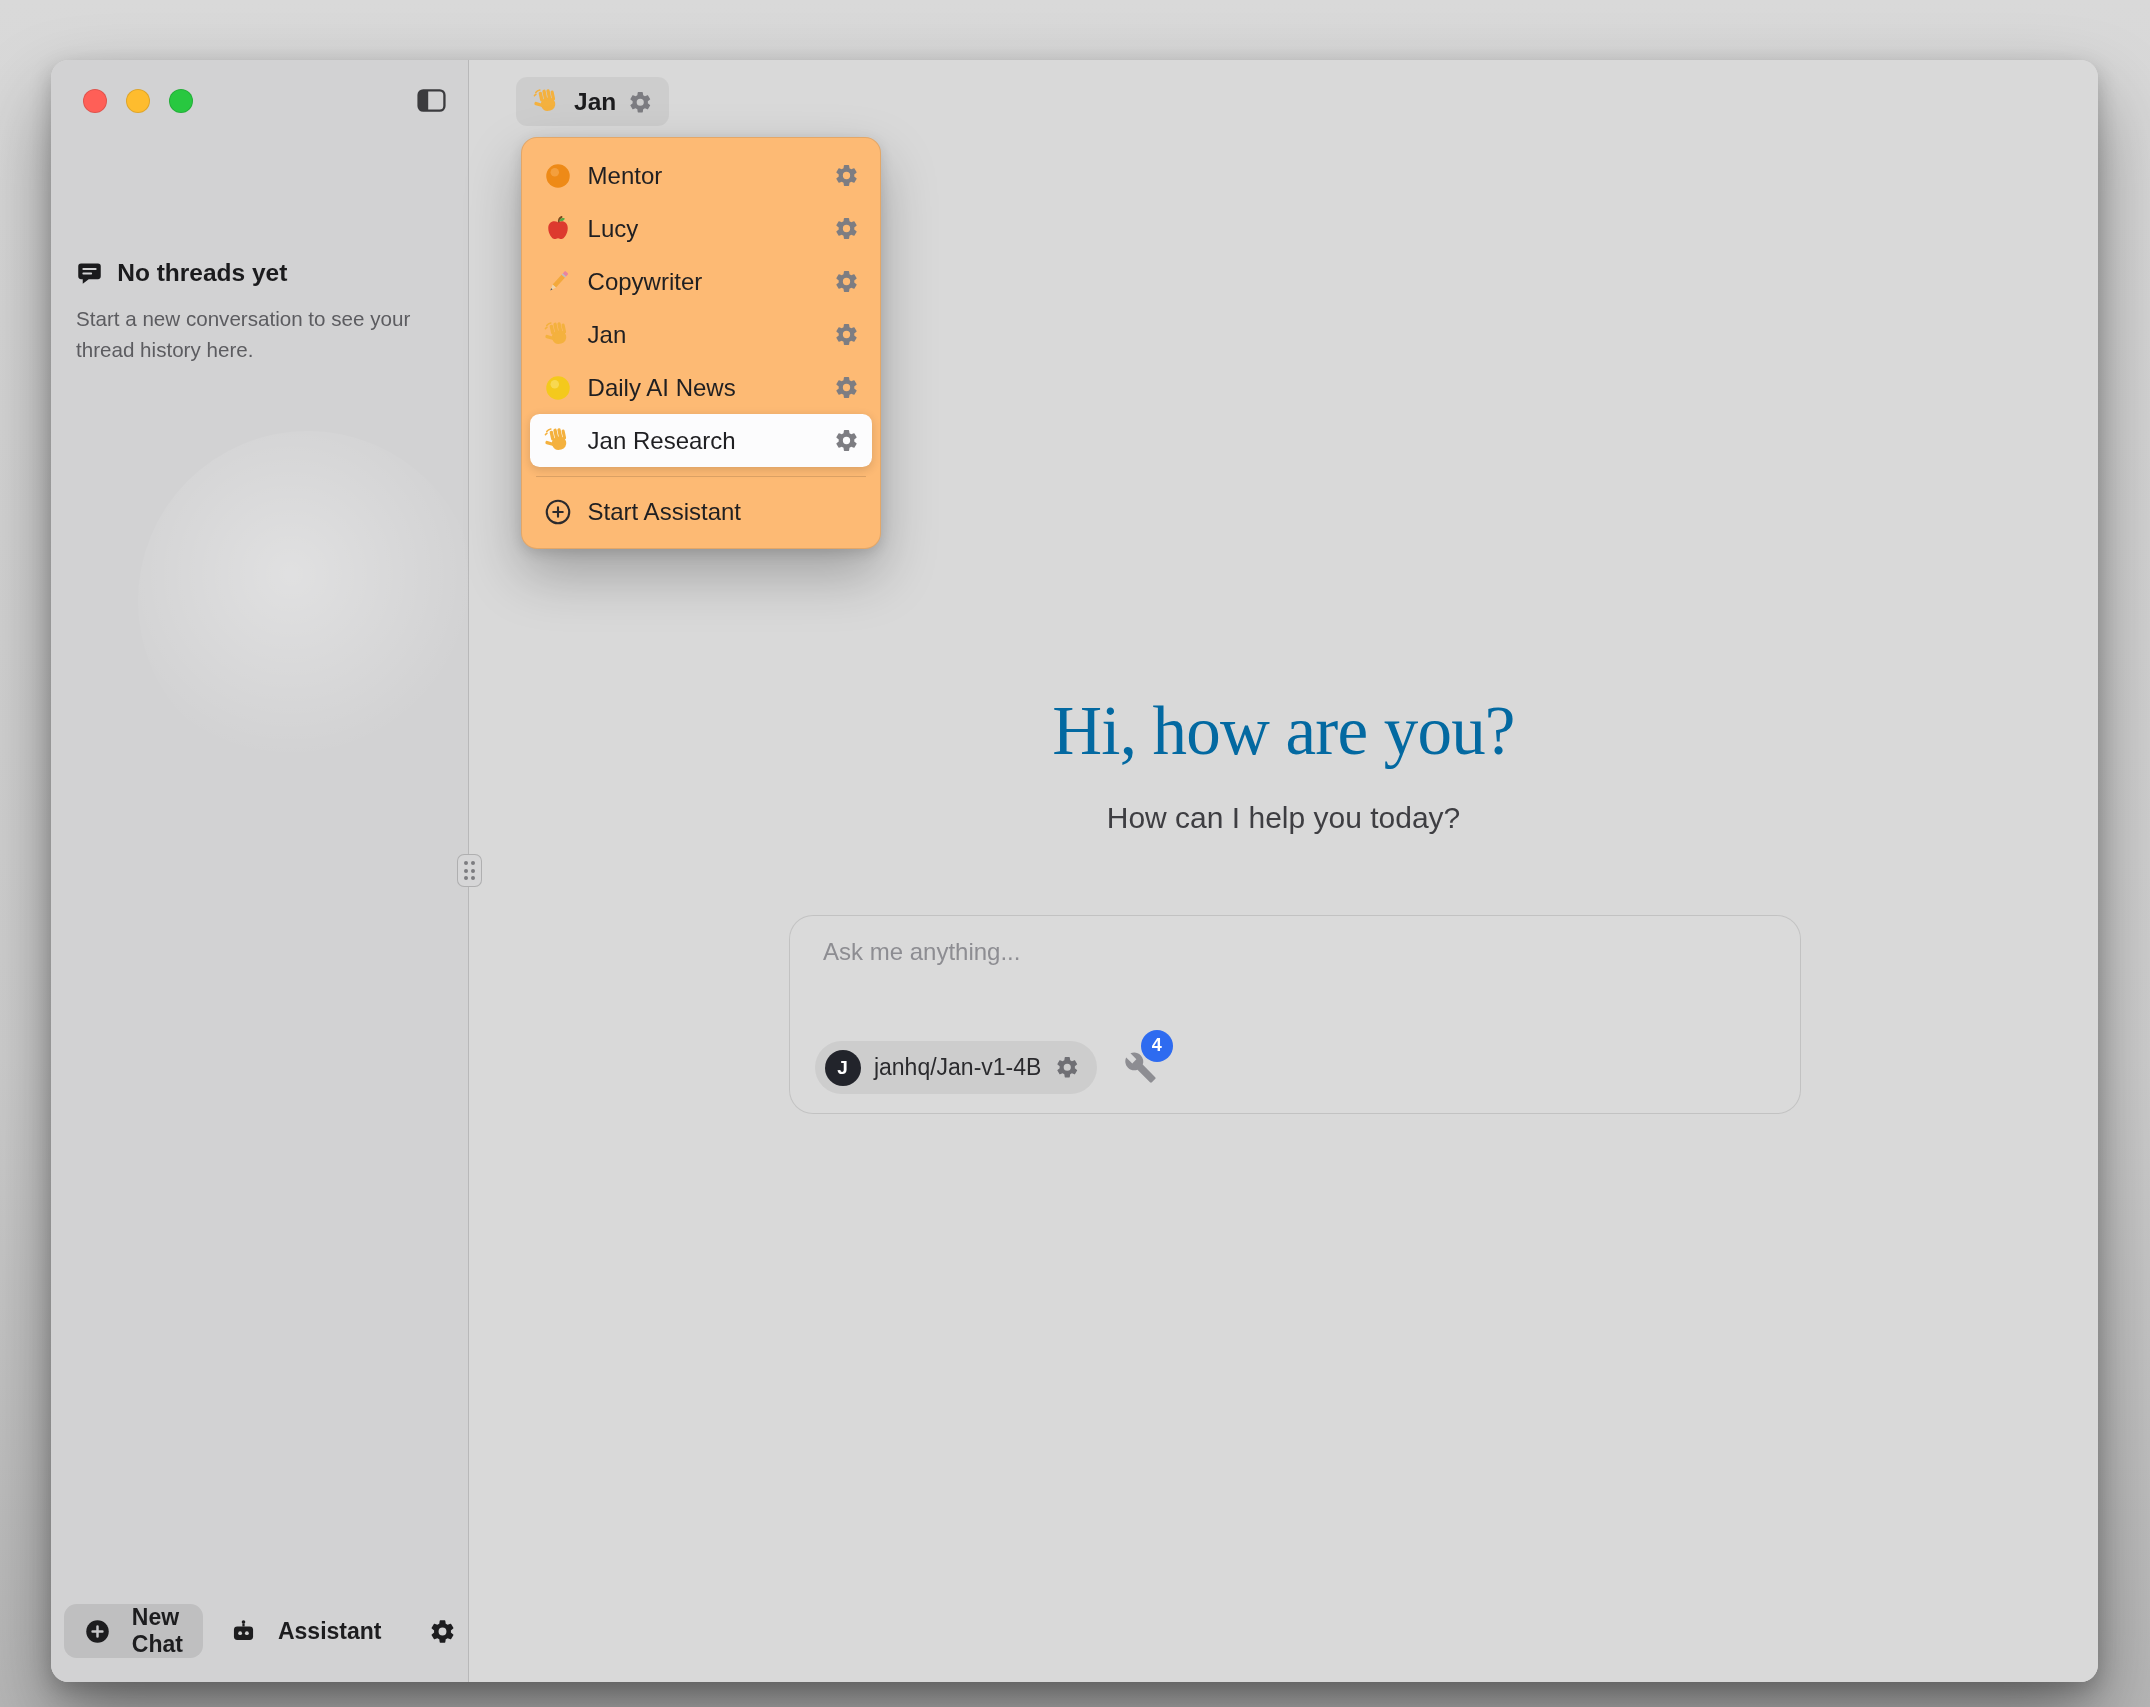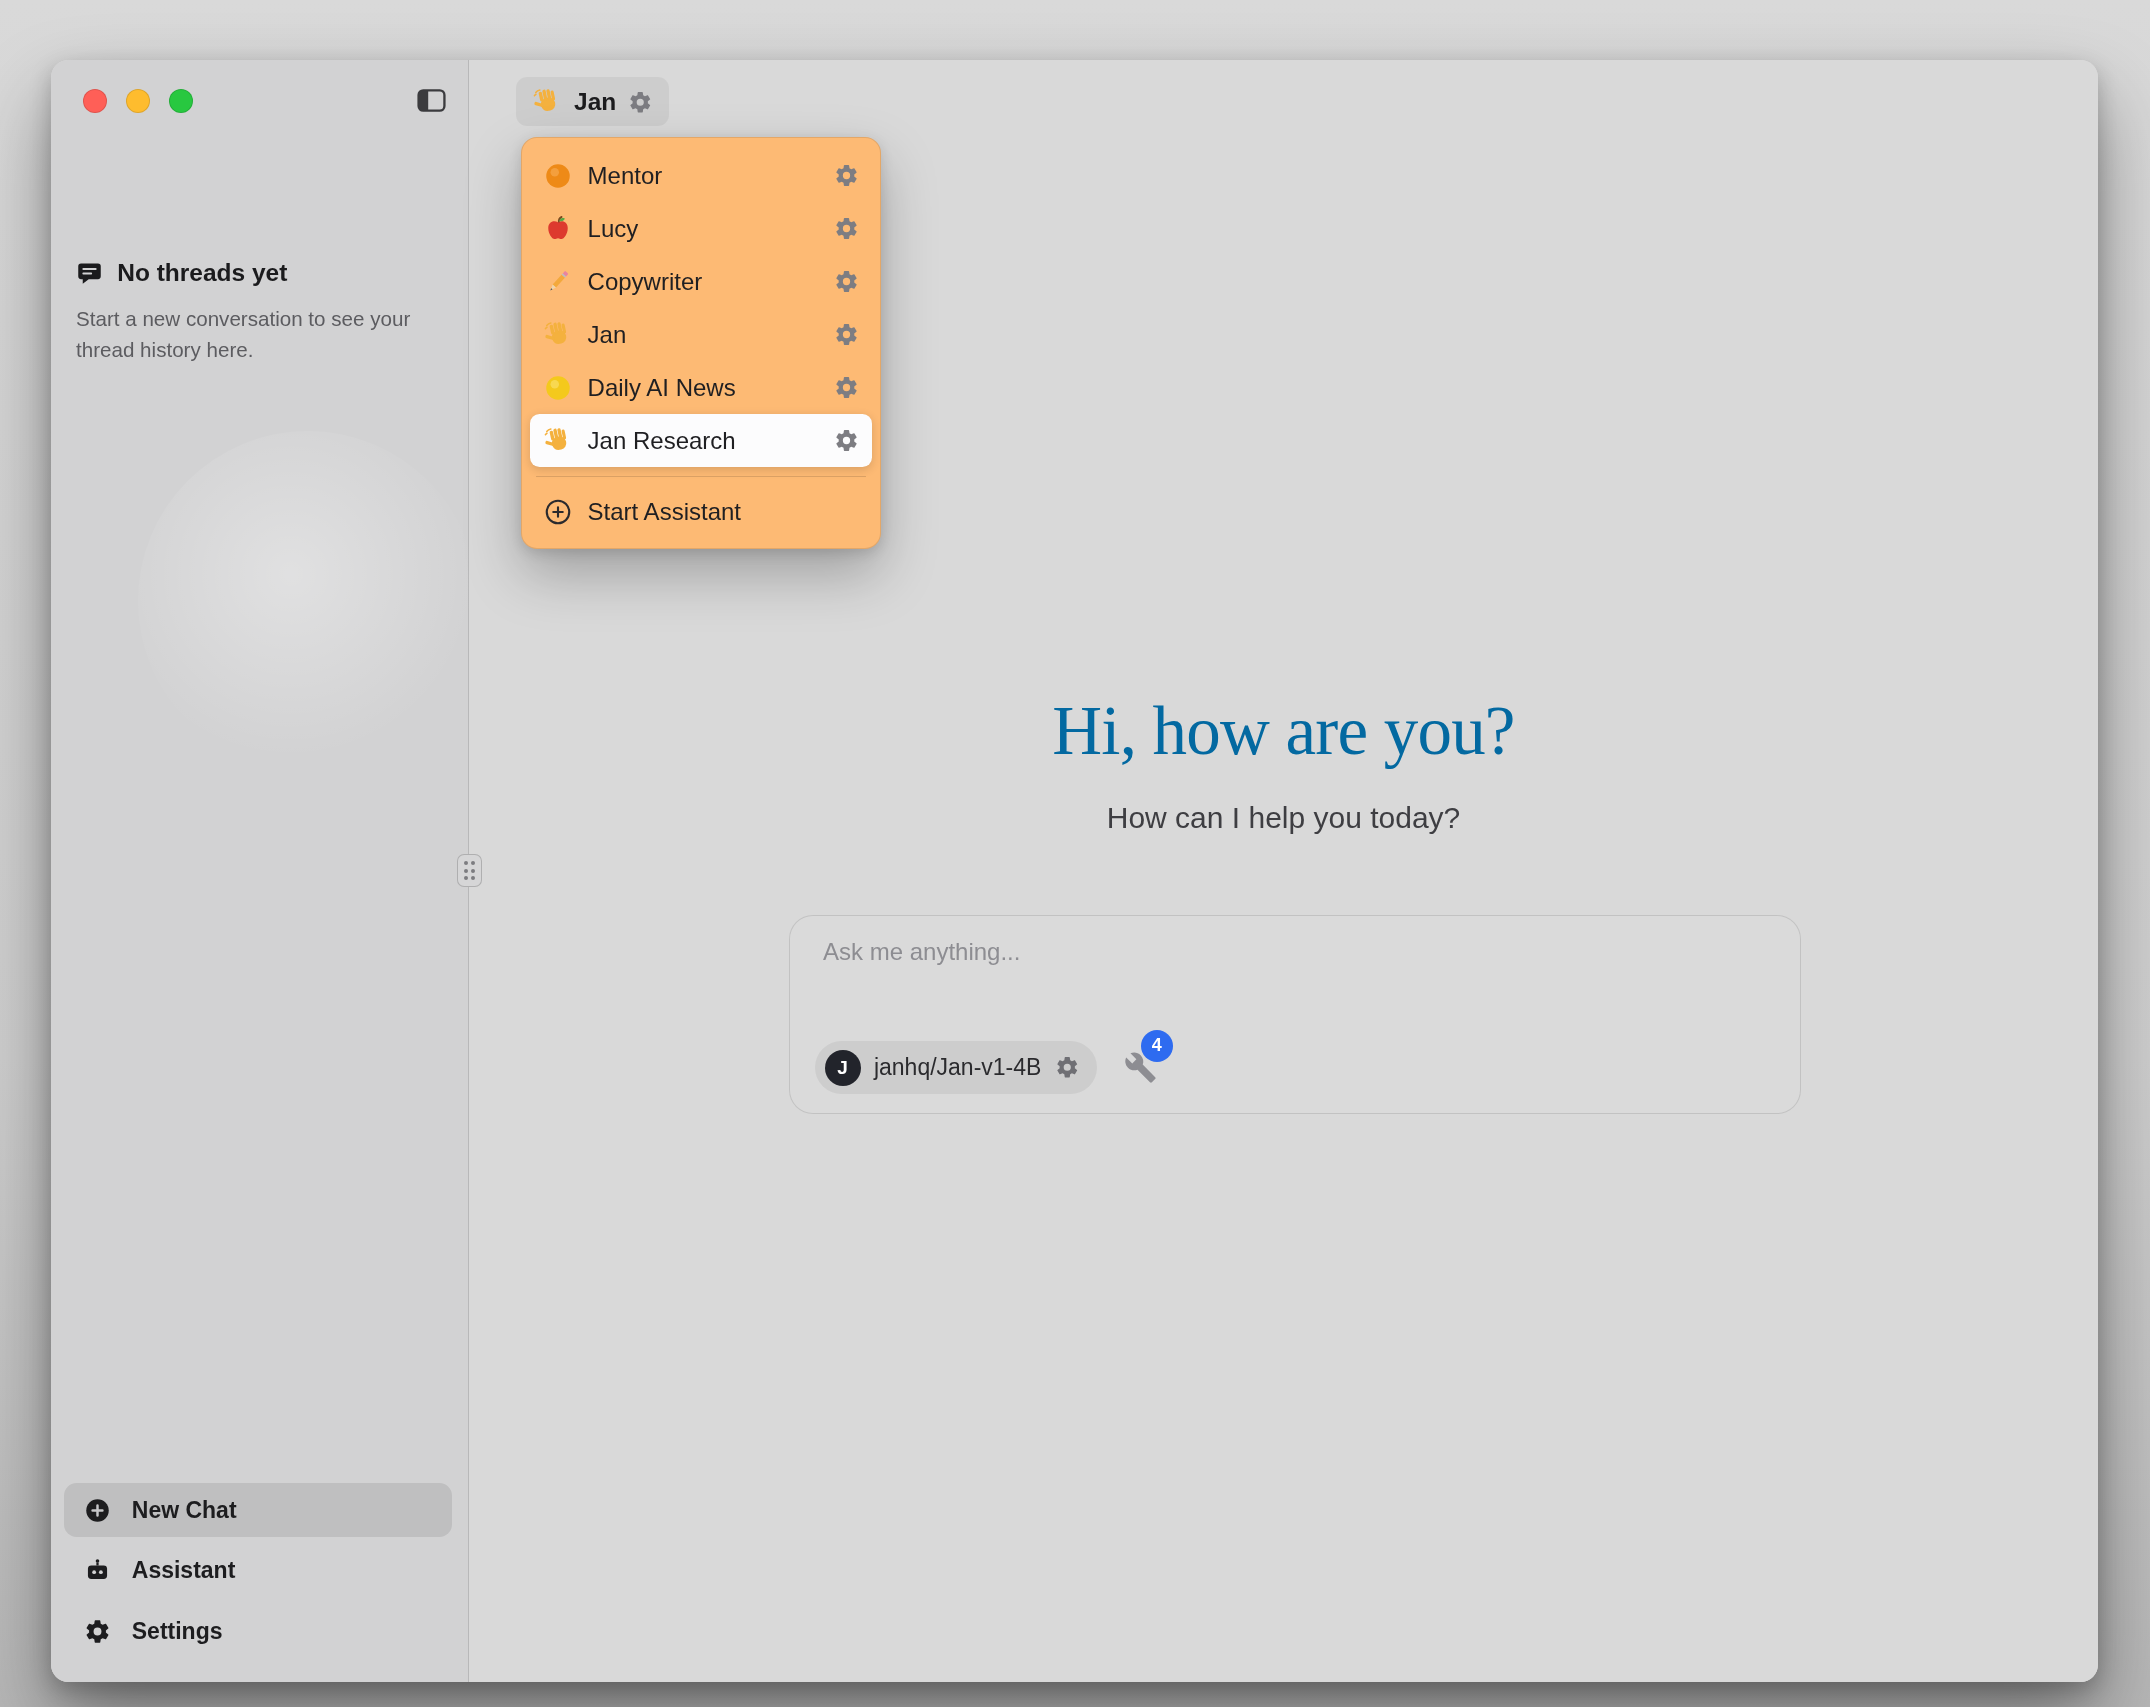--- a/index.html
+++ b/index.html
@@ -65,21 +65,21 @@
   .empty-desc { margin-top: 17.4px; font-size: 20.6px; line-height: 1.5; color: #5c5c60; width: 354px; }
 
   .blob {
     position: absolute; top: 371px; left: 87px; width: 340px; height: 340px;
     border-radius: 50%; pointer-events: none;
     background: radial-gradient(circle at 45% 42%, rgba(255,255,255,.32), rgba(255,255,255,0) 68%);
   }
 
   .bottom-nav {
     position: absolute; left: 12.6px; right: 16px; bottom: 24px;
-    display: flex; flex-direction: column; gap: 6.3px;
+    display: flex; flex-direction: row; gap: 6.3px;
   }
   .nav-item {
     display: flex; align-items: center; gap: 20.6px;
     height: 54px; padding: 0 20.6px; border-radius: 12.6px;
     font-size: 23px; font-weight: 600; color: #1d1d1f; cursor: pointer;
   }
   .nav-item.active { background: rgba(0,0,0,.09); }
   .nav-item .ic { width: 27px; height: 27px; color: #1d1d1f; flex: none; }
 
   

